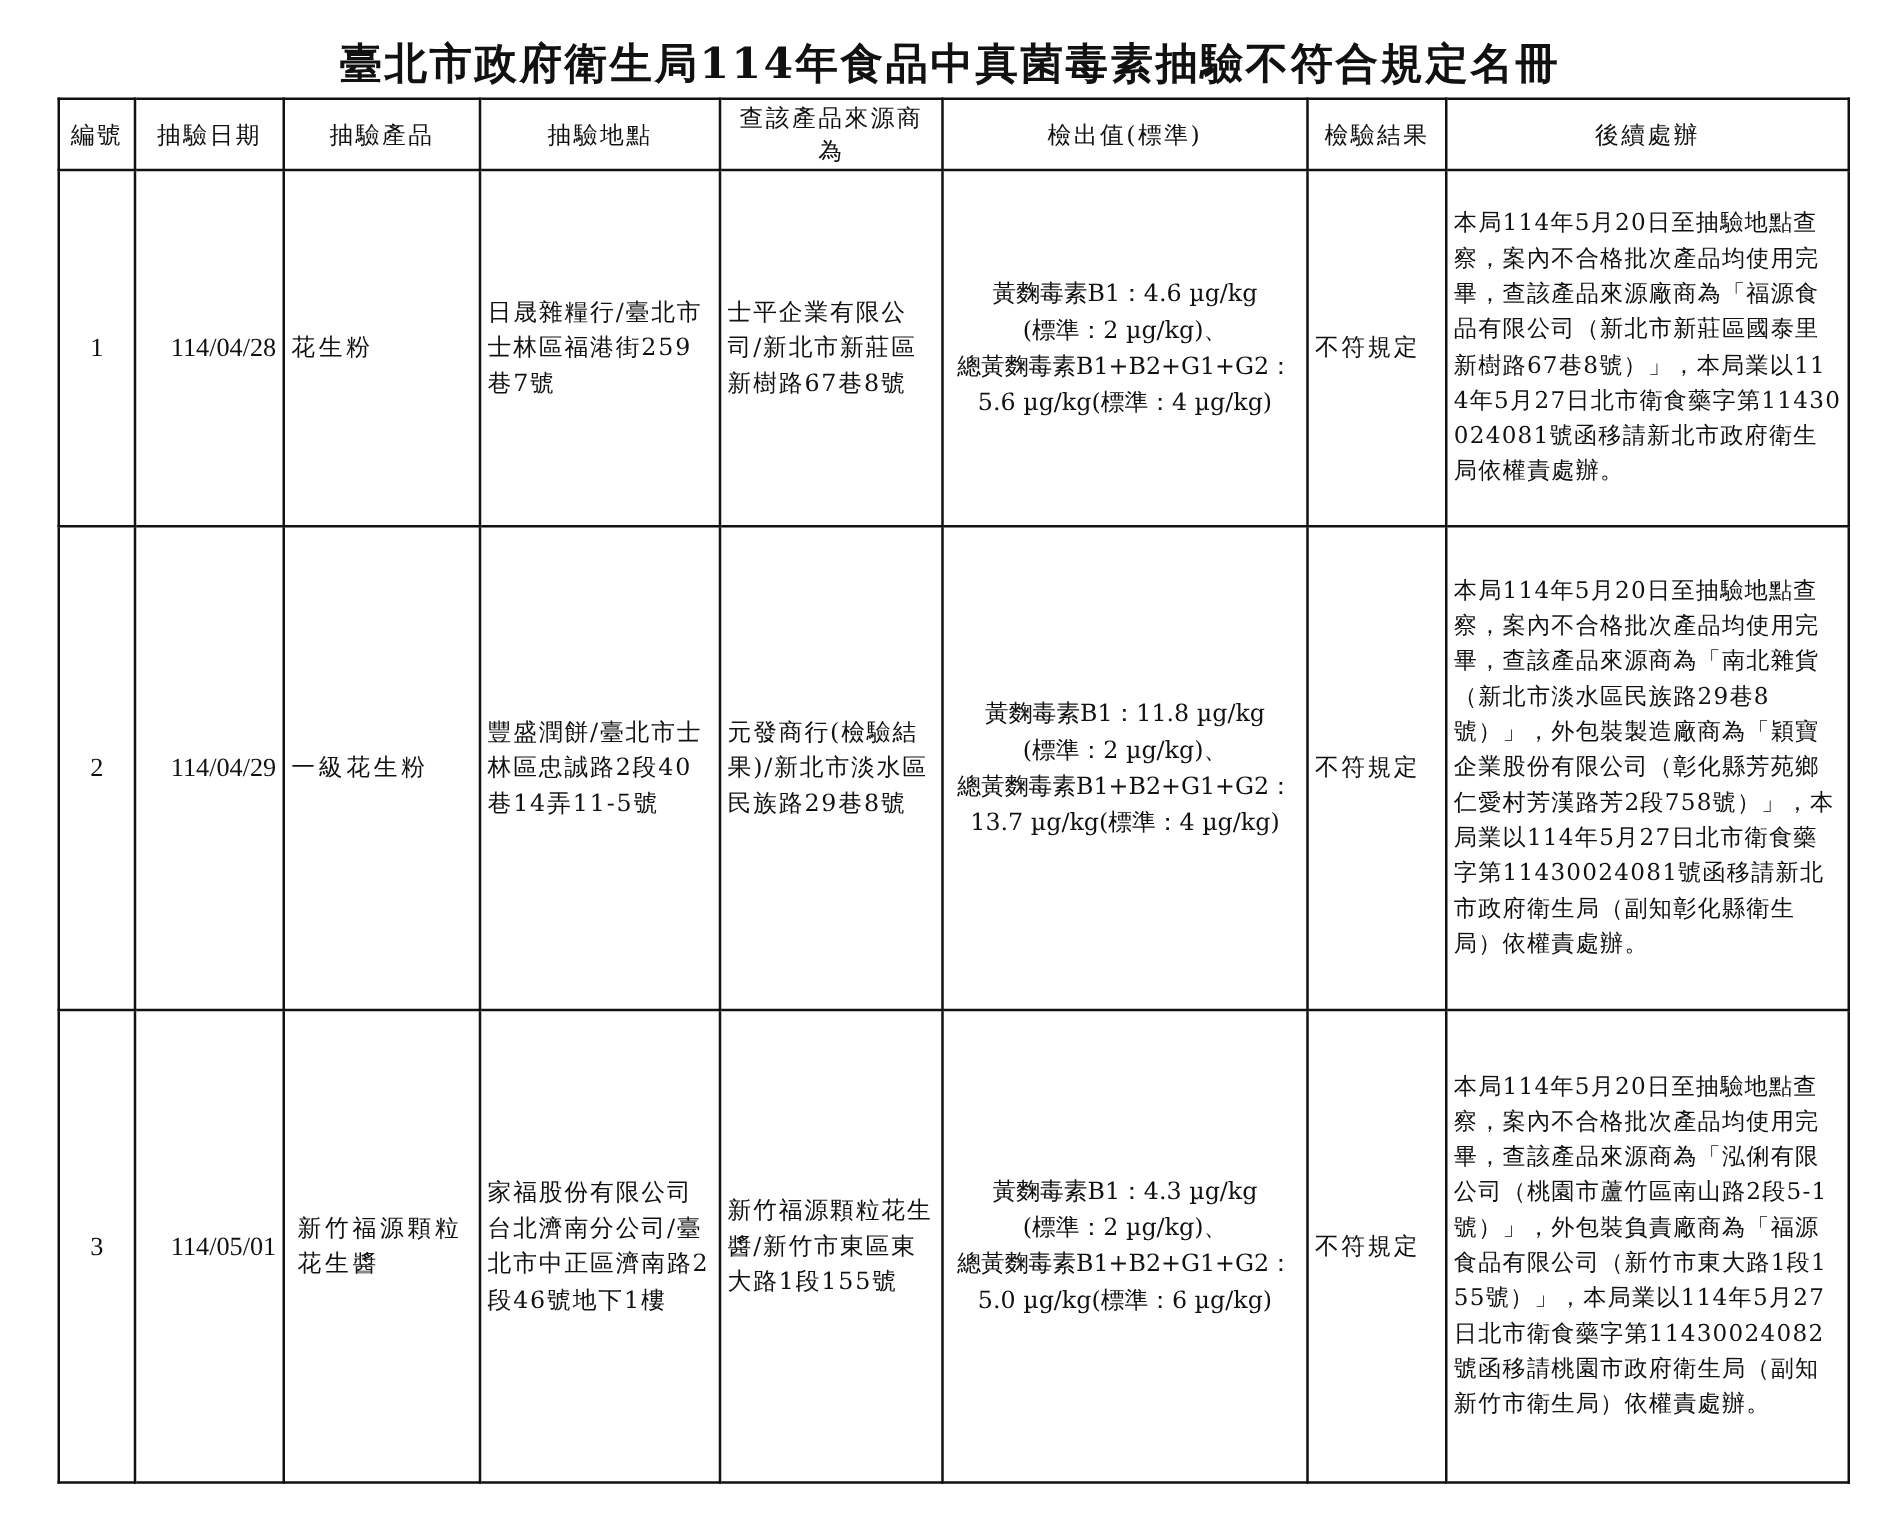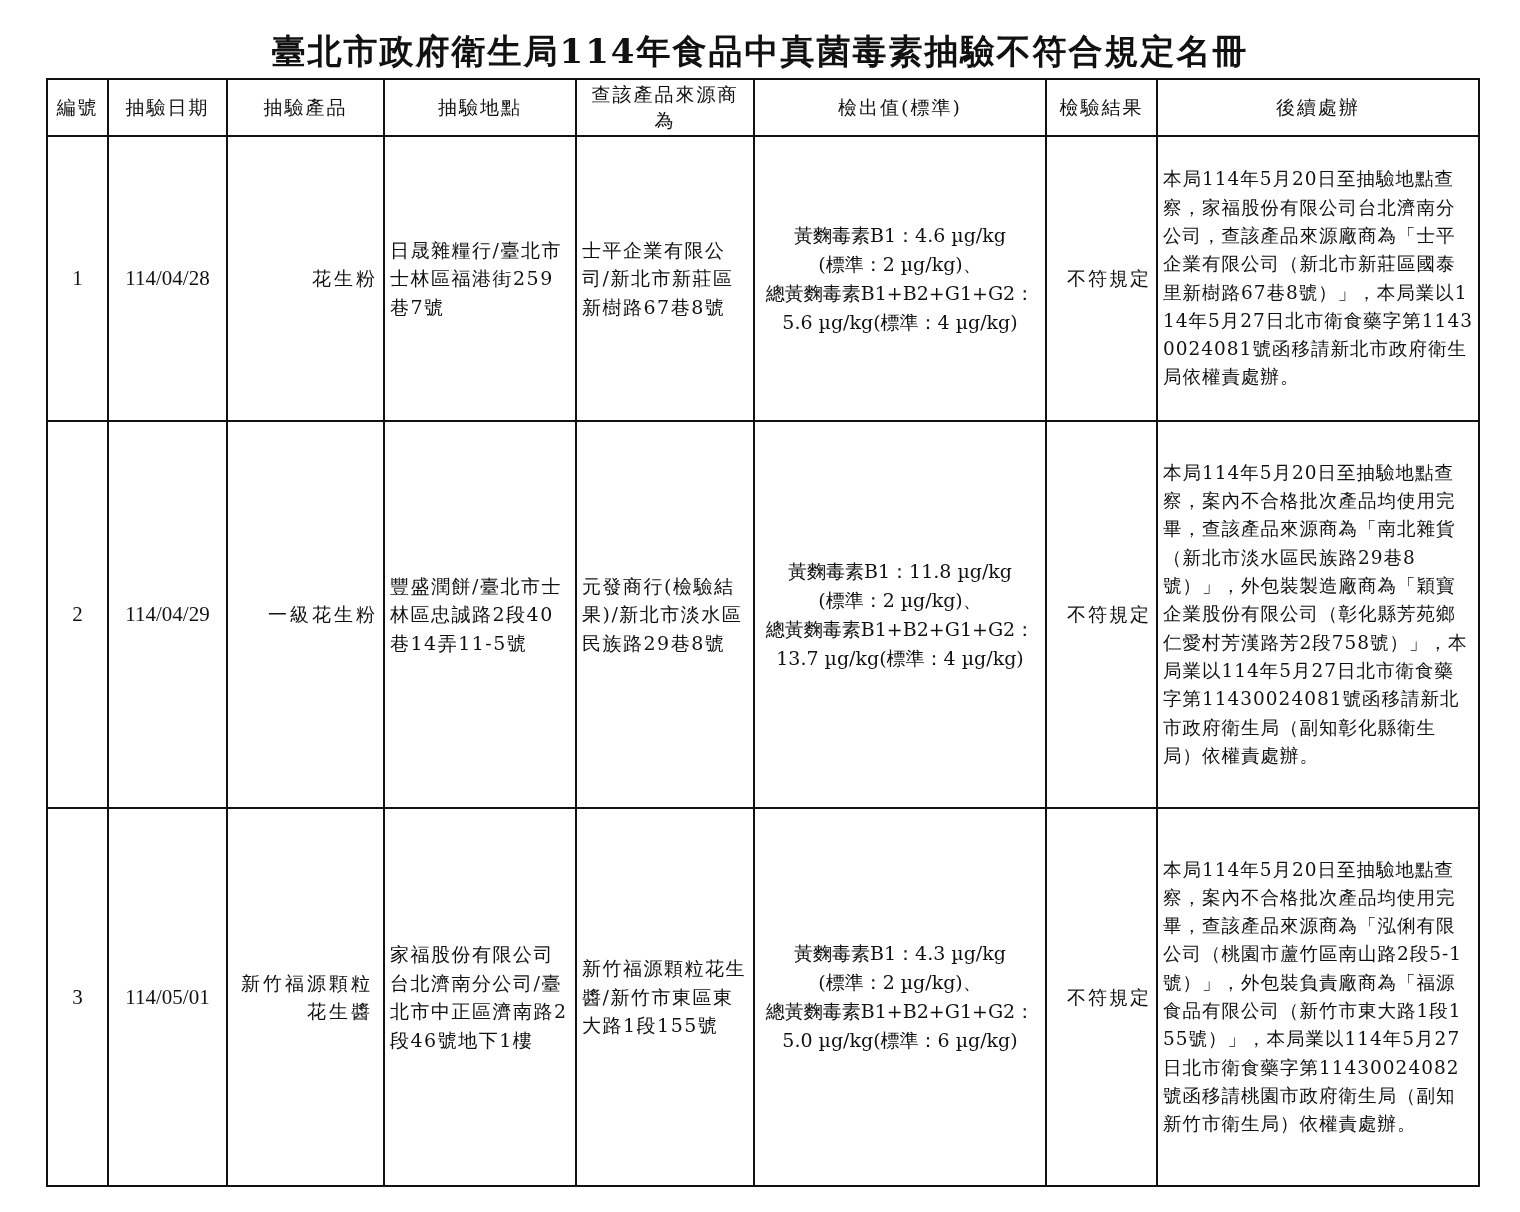--- a/index.html
+++ b/index.html
@@ -22,24 +22,24 @@
   table.list th, table.list td {
     border: 2px solid #111111;
     padding: 0 5px;
     vertical-align: middle;
     font-weight: normal;
   }
   table.list th {
     height: 55px; font-size: 19px; letter-spacing: 2px; text-align: center;
   }
   td { font-size: 19px; line-height: 28.5px; }
-  td.center { text-align: right; }
+  td.center { text-align: left; }
   td.left { text-align: left; letter-spacing: 1.5px; }
   td.num { font-family: "Liberation Serif", serif; font-size: 21px; text-align: center; }
-  td.date { font-family: "Liberation Serif", serif; font-size: 21px; text-align: center; }
+  td.date { font-family: "Liberation Serif", serif; font-size: 21px; text-align: right; }
   td.detect { text-align: center; font-size: 19px; line-height: 29px; }
   td.followup { text-align: left; font-size: 18.5px; line-height: 28.3px; letter-spacing: 1px; word-break: break-all; padding: 0 4px; }
   .mline { display: block; }
   tr.r1 td { height: 283px; }
   tr.r2 td { height: 385px; }
   tr.r3 td { height: 376px; margin-top: 31px; }
 </style>
 </head>
 <body>
 
@@ -75,21 +75,21 @@
       <td class="center" style="letter-spacing:3px">花生粉</td>
       <td class="left">日晟雜糧行/臺北市士林區福港街259巷7號</td>
       <td class="left">士平企業有限公司/新北市新莊區新樹路67巷8號</td>
       <td class="detect">
         <span class="mline">黃麴毒素B1：4.6 µg/kg</span>
         <span class="mline">(標準：2 µg/kg)、</span>
         <span class="mline">總黃麴毒素B1+B2+G1+G2：</span>
         <span class="mline">5.6 µg/kg(標準：4 µg/kg)</span>
       </td>
       <td class="center" style="letter-spacing:2px">不符規定</td>
-      <td class="followup">本局114年5月20日至抽驗地點查察，家福股份有限公司台北濟南分公司，查該產品來源廠商為「士平企業有限公司（新北市新莊區國泰里新樹路67巷8號）」，本局業以114年5月27日北市衛食藥字第11430024081號函移請新北市政府衛生局依權責處辦。</td>
+      <td class="followup">本局114年5月20日至抽驗地點查察，案內不合格批次產品均使用完畢，查該產品來源廠商為「福源食品有限公司（新北市新莊區國泰里新樹路67巷8號）」，本局業以114年5月27日北市衛食藥字第11430024081號函移請新北市政府衛生局依權責處辦。</td>
     </tr>
     <tr class="r2">
       <td class="num">2</td>
       <td class="date">114/04/29</td>
       <td class="center" style="letter-spacing:3px">一級花生粉</td>
       <td class="left">豐盛潤餅/臺北市士林區忠誠路2段40巷14弄11-5號</td>
       <td class="left">元發商行(檢驗結果)/新北市淡水區民族路29巷8號</td>
       <td class="detect">
         <span class="mline">黃麴毒素B1：11.8 µg/kg</span>
         <span class="mline">(標準：2 µg/kg)、</span>

